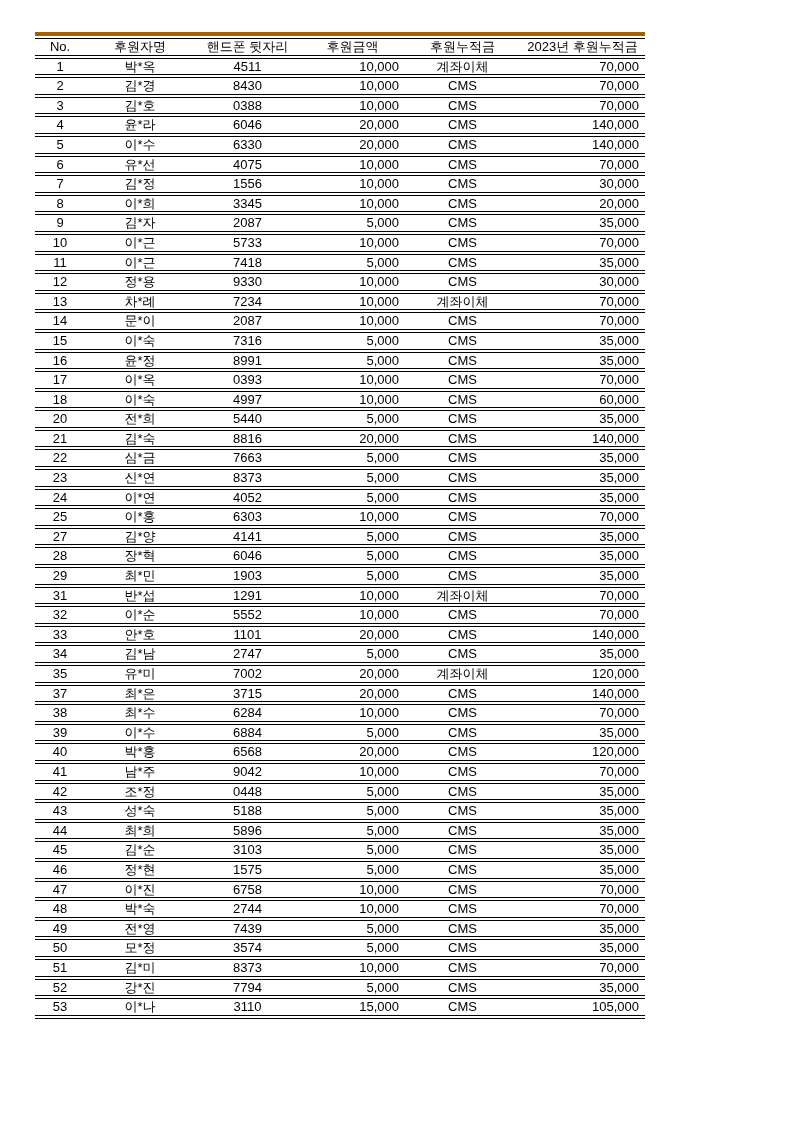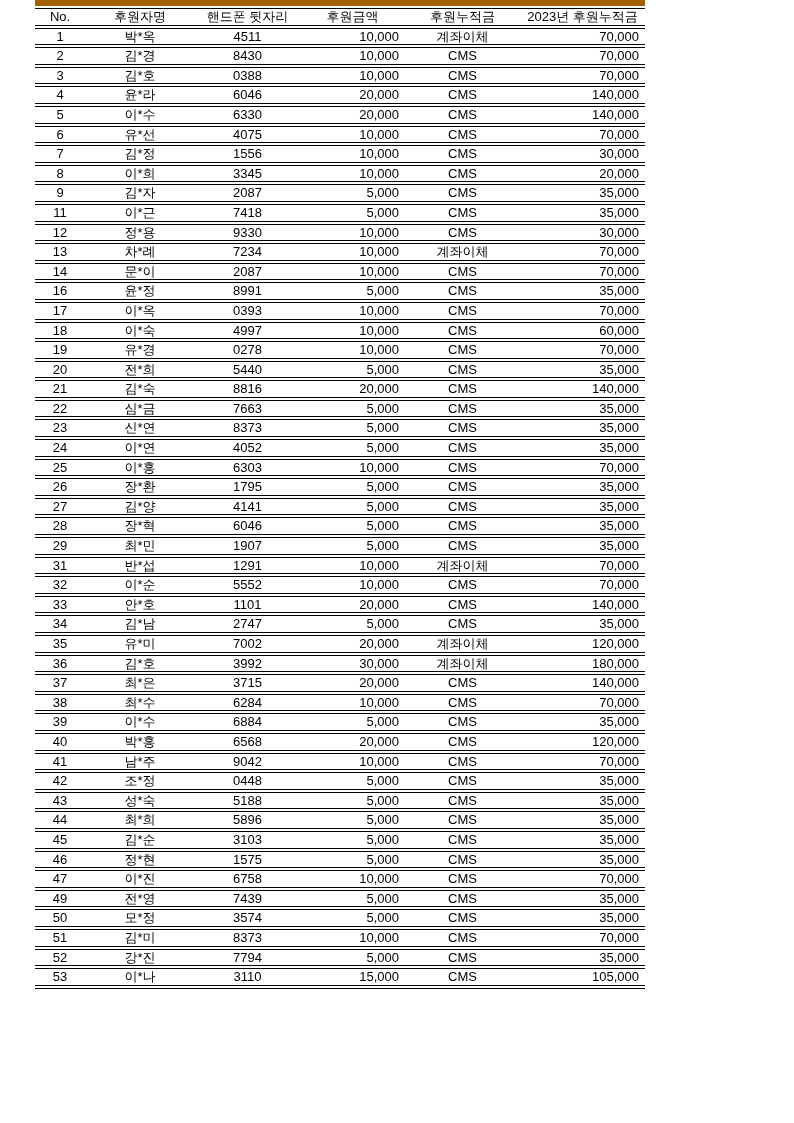--- a/index.html
+++ b/index.html
@@ -11,26 +11,26 @@
     position: relative;
     overflow: hidden;
   }
   .page {
     position: absolute; left: 0; top: 0;
     width: 794px; height: 1123px;
     background: #ffffff;
   }
   table.donation {
     position: absolute;
-    left: 35px; top: 0;
+    left: 35px; top: 32px;
     width: 610px;
     table-layout: fixed;
     border-collapse: separate;
     border-spacing: 0 2px;          
-    border-top: 6px solid #a16207;     
+    border-top: 4px solid #a16207;     
     border-bottom: 1px solid #000;  
   }
   th, td {
     border-top: 1px solid #000;
     border-bottom: 1px solid #000;
     font-size: 13px;
     font-weight: normal;
     line-height: 15.6px;
     height: 15.6px;
     padding: 0;
@@ -131,20 +131,28 @@
         </tr>
         <tr>
           <td class="al-center">9</td>
           <td class="al-center">김*자</td>
           <td class="al-center">2087</td>
           <td class="al-right">5,000</td>
           <td class="al-center">CMS</td>
           <td class="al-right">35,000</td>
         </tr>
         <tr>
+          <td class="al-center">10</td>
+          <td class="al-center">이*근</td>
+          <td class="al-center">5733</td>
+          <td class="al-right">10,000</td>
+          <td class="al-center">CMS</td>
+          <td class="al-right">70,000</td>
+        </tr>
+        <tr>
           <td class="al-center">11</td>
           <td class="al-center">이*근</td>
           <td class="al-center">7418</td>
           <td class="al-right">5,000</td>
           <td class="al-center">CMS</td>
           <td class="al-right">35,000</td>
         </tr>
         <tr>
           <td class="al-center">12</td>
           <td class="al-center">정*용</td>
@@ -163,20 +171,28 @@
         </tr>
         <tr>
           <td class="al-center">14</td>
           <td class="al-center">문*이</td>
           <td class="al-center">2087</td>
           <td class="al-right">10,000</td>
           <td class="al-center">CMS</td>
           <td class="al-right">70,000</td>
         </tr>
         <tr>
+          <td class="al-center">15</td>
+          <td class="al-center">이*숙</td>
+          <td class="al-center">7316</td>
+          <td class="al-right">5,000</td>
+          <td class="al-center">CMS</td>
+          <td class="al-right">35,000</td>
+        </tr>
+        <tr>
           <td class="al-center">16</td>
           <td class="al-center">윤*정</td>
           <td class="al-center">8991</td>
           <td class="al-right">5,000</td>
           <td class="al-center">CMS</td>
           <td class="al-right">35,000</td>
         </tr>
         <tr>
           <td class="al-center">17</td>
           <td class="al-center">이*옥</td>
@@ -187,28 +203,20 @@
         </tr>
         <tr>
           <td class="al-center">18</td>
           <td class="al-center">이*숙</td>
           <td class="al-center">4997</td>
           <td class="al-right">10,000</td>
           <td class="al-center">CMS</td>
           <td class="al-right">60,000</td>
         </tr>
         <tr>
-          <td class="al-center">19</td>
-          <td class="al-center">유*경</td>
-          <td class="al-center">0278</td>
-          <td class="al-right">10,000</td>
-          <td class="al-center">CMS</td>
-          <td class="al-right">70,000</td>
-        </tr>
-        <tr>
           <td class="al-center">20</td>
           <td class="al-center">전*희</td>
           <td class="al-center">5440</td>
           <td class="al-right">5,000</td>
           <td class="al-center">CMS</td>
           <td class="al-right">35,000</td>
         </tr>
         <tr>
           <td class="al-center">21</td>
           <td class="al-center">김*숙</td>
@@ -243,47 +251,39 @@
         </tr>
         <tr>
           <td class="al-center">25</td>
           <td class="al-center">이*홍</td>
           <td class="al-center">6303</td>
           <td class="al-right">10,000</td>
           <td class="al-center">CMS</td>
           <td class="al-right">70,000</td>
         </tr>
         <tr>
-          <td class="al-center">26</td>
-          <td class="al-center">장*환</td>
-          <td class="al-center">1795</td>
-          <td class="al-right">5,000</td>
-          <td class="al-center">CMS</td>
-          <td class="al-right">35,000</td>
-        </tr>
-        <tr>
           <td class="al-center">27</td>
           <td class="al-center">김*양</td>
           <td class="al-center">4141</td>
           <td class="al-right">5,000</td>
           <td class="al-center">CMS</td>
           <td class="al-right">35,000</td>
         </tr>
         <tr>
           <td class="al-center">28</td>
           <td class="al-center">장*혁</td>
           <td class="al-center">6046</td>
           <td class="al-right">5,000</td>
           <td class="al-center">CMS</td>
           <td class="al-right">35,000</td>
         </tr>
         <tr>
           <td class="al-center">29</td>
           <td class="al-center">최*민</td>
-          <td class="al-center">1907</td>
+          <td class="al-center">1903</td>
           <td class="al-right">5,000</td>
           <td class="al-center">CMS</td>
           <td class="al-right">35,000</td>
         </tr>
         <tr>
           <td class="al-center">31</td>
           <td class="al-center">반*섭</td>
           <td class="al-center">1291</td>
           <td class="al-right">10,000</td>
           <td class="al-center">계좌이체</td>
@@ -315,28 +315,20 @@
         </tr>
         <tr>
           <td class="al-center">35</td>
           <td class="al-center">유*미</td>
           <td class="al-center">7002</td>
           <td class="al-right">20,000</td>
           <td class="al-center">계좌이체</td>
           <td class="al-right">120,000</td>
         </tr>
         <tr>
-          <td class="al-center">36</td>
-          <td class="al-center">김*호</td>
-          <td class="al-center">3992</td>
-          <td class="al-right">30,000</td>
-          <td class="al-center">계좌이체</td>
-          <td class="al-right">180,000</td>
-        </tr>
-        <tr>
           <td class="al-center">37</td>
           <td class="al-center">최*은</td>
           <td class="al-center">3715</td>
           <td class="al-right">20,000</td>
           <td class="al-center">CMS</td>
           <td class="al-right">140,000</td>
         </tr>
         <tr>
           <td class="al-center">38</td>
           <td class="al-center">최*수</td>
@@ -406,20 +398,28 @@
           <td class="al-center">정*현</td>
           <td class="al-center">1575</td>
           <td class="al-right">5,000</td>
           <td class="al-center">CMS</td>
           <td class="al-right">35,000</td>
         </tr>
         <tr>
           <td class="al-center">47</td>
           <td class="al-center">이*진</td>
           <td class="al-center">6758</td>
+          <td class="al-right">10,000</td>
+          <td class="al-center">CMS</td>
+          <td class="al-right">70,000</td>
+        </tr>
+        <tr>
+          <td class="al-center">48</td>
+          <td class="al-center">박*숙</td>
+          <td class="al-center">2744</td>
           <td class="al-right">10,000</td>
           <td class="al-center">CMS</td>
           <td class="al-right">70,000</td>
         </tr>
         <tr>
           <td class="al-center">49</td>
           <td class="al-center">전*영</td>
           <td class="al-center">7439</td>
           <td class="al-right">5,000</td>
           <td class="al-center">CMS</td>

